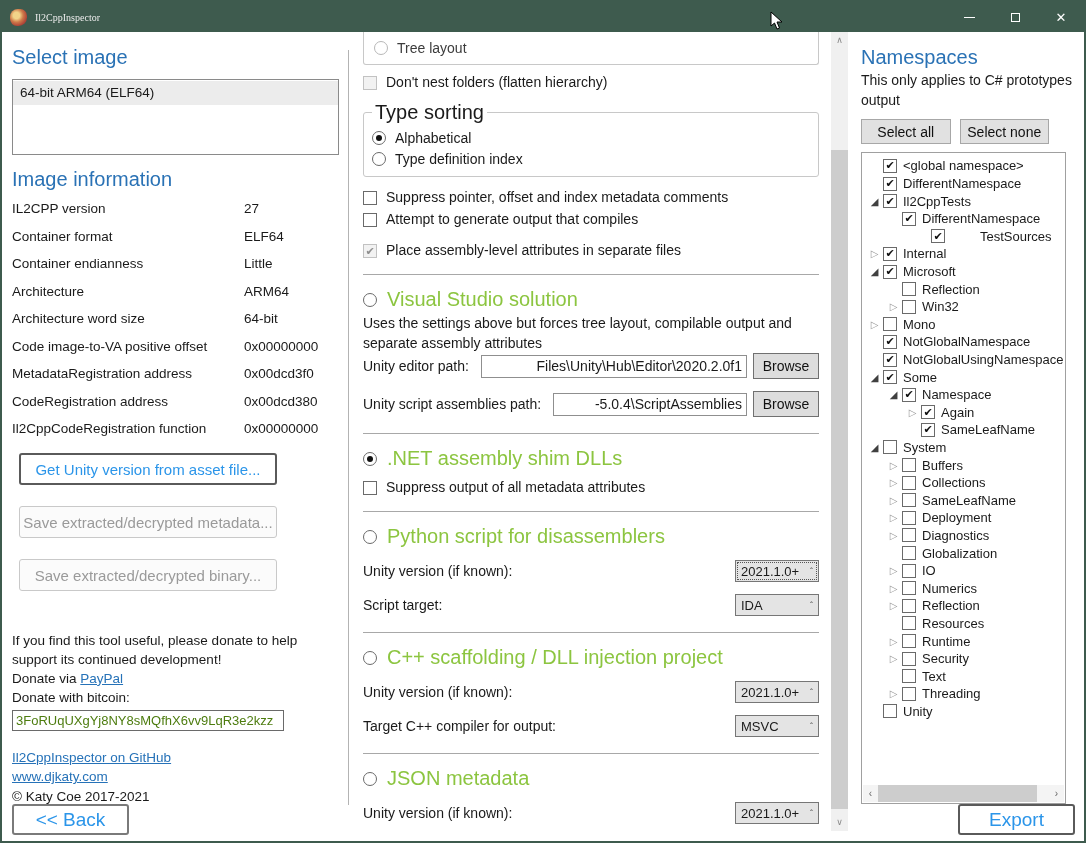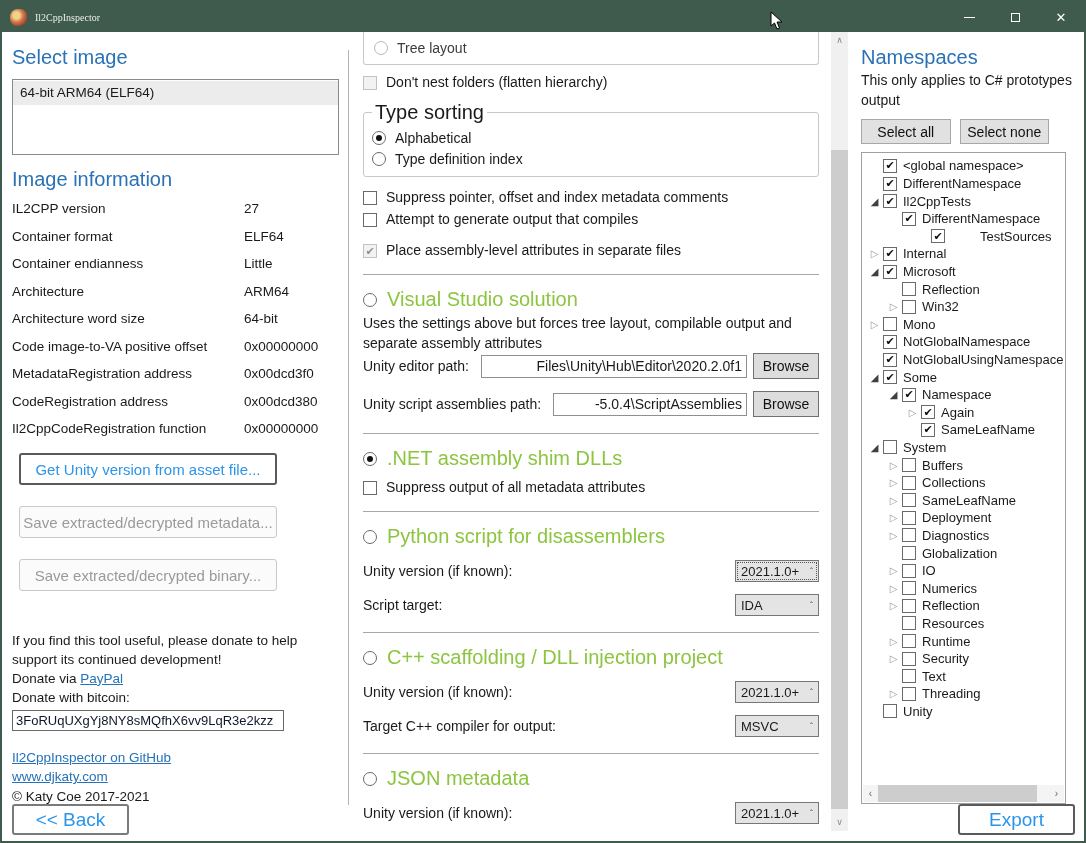--- a/index.html
+++ b/index.html
@@ -35,21 +35,21 @@
   .irow{ display:contents; }
   .btn-action{ display:block; width:258px; height:32px; margin:0 0 0 7px; background:#fff;
     border:2px solid #5a5a5a; border-radius:3px; color:#2B95E9; font-size:15px;
     font-family:"Liberation Sans",sans-serif; }
   .btn-disabled{ display:block; width:258px; height:32px; margin:21px 0 0 7px; background:#fbfbfb;
     border:1px solid #c9c9c9; border-radius:3px; color:#9a9a9a; font-size:15px;
     font-family:"Liberation Sans",sans-serif; }
   .donate{ margin-top:41px; font-size:13.5px; line-height:1.4; width:320px; }
   a.link{ color:#2672B8; text-decoration:underline; cursor:pointer; }
   .bitcoin-input{ width:272px; height:21px; border:1px solid #6a6a6a; font-size:13px;
-    padding:1px 3px; margin-top:2px; font-family:"Liberation Sans",sans-serif; color:#0f172a; }
+    padding:1px 3px; margin-top:2px; font-family:"Liberation Sans",sans-serif; color:#4d7c0f; }
   .links{ margin-top:17px; font-size:13.5px; line-height:1.45; }
   .back-btn{ position:absolute; left:10px; bottom:6px; width:117px; height:31px; background:#fff;
     border:2px solid #7a7a7a; border-radius:3px; color:#2B95E9; font-size:19px;
     font-family:"Liberation Sans",sans-serif; }
 
   
   .middle{ width:500px; position:relative; padding:0 0 0 14px; }
   .mcontent{ width:456px; }
   .cutbox{ border:1px solid #c8c8c8; border-top:none; border-radius:0 0 3px 3px; height:33px;
     display:flex; align-items:center; gap:9px; padding-left:10px; font-size:14px; color:#3c3c3c; }

